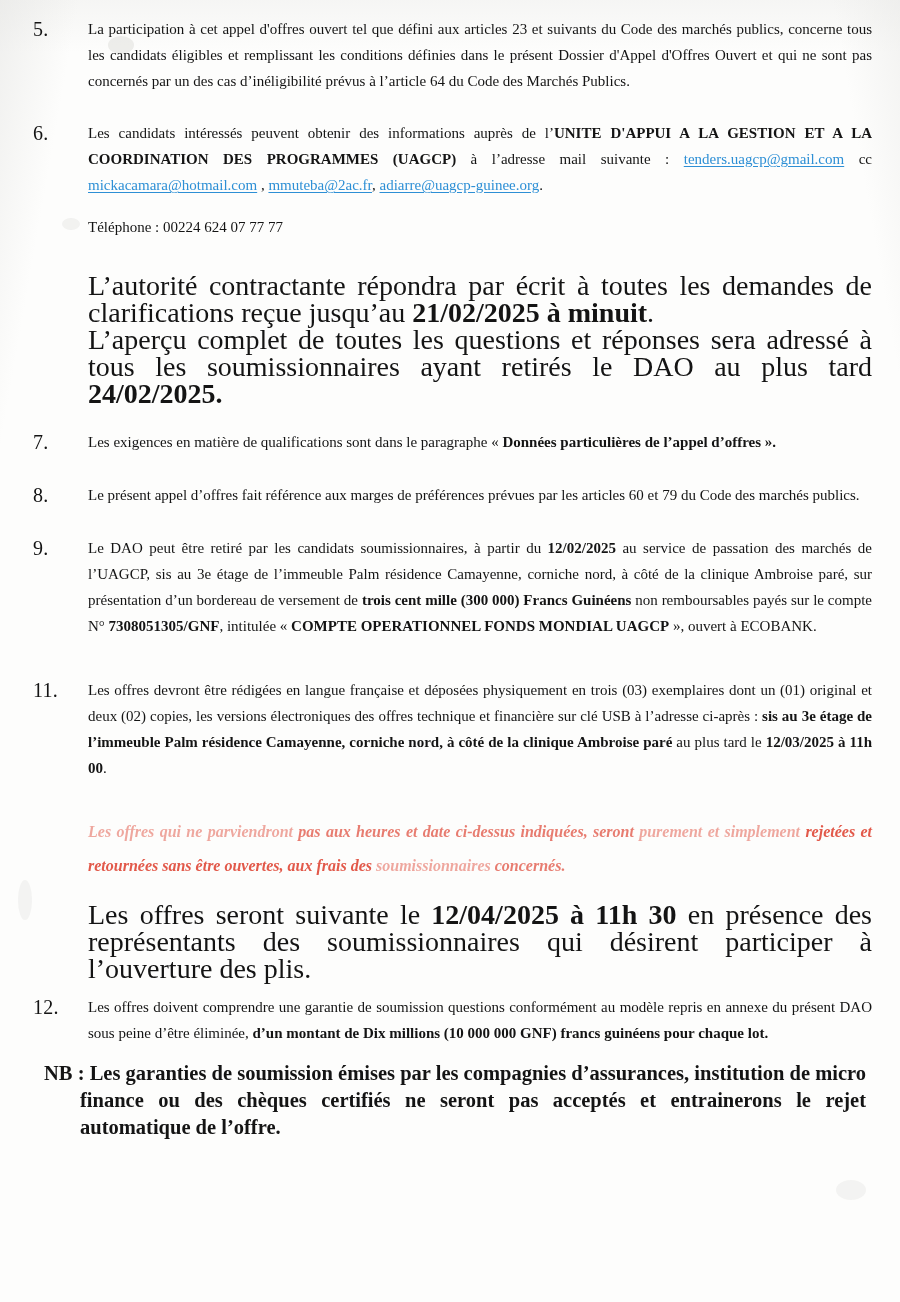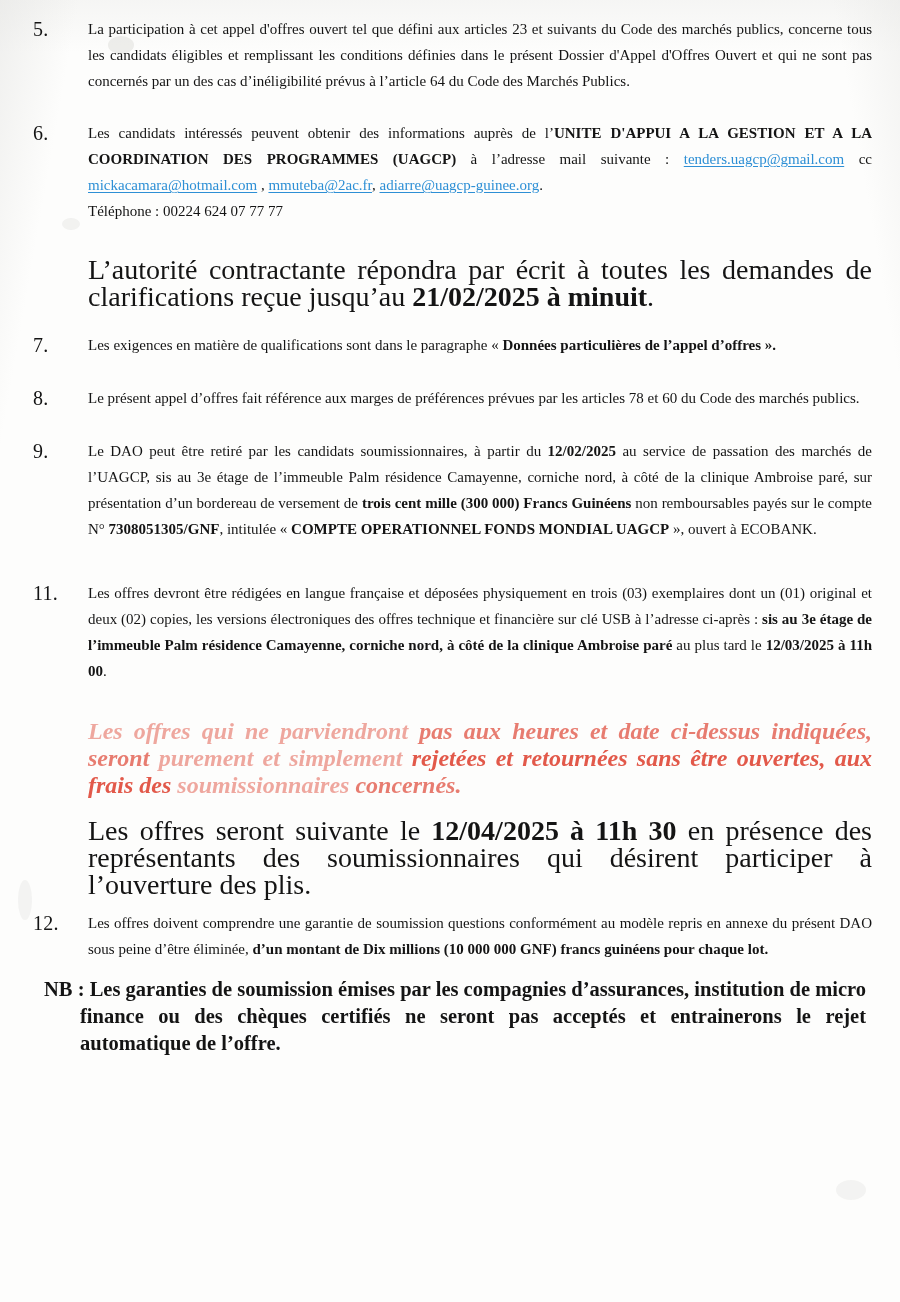--- a/index.html
+++ b/index.html
@@ -87,22 +87,22 @@
     text-decoration-color: #2d8fd5;
     text-underline-offset: 2px;
     white-space: nowrap;
     margin-top: 47px;
   }
 
   
   .warning {
     margin-left: 66px;
     margin-top: 2px;
-    font-size: 24px;
-    line-height: 27px;
+    font-size: 16px;
+    line-height: 34px;
     text-align: justify;
     font-style: italic;
     font-weight: bold;
     padding-right: 6px;
     color: #e2594a;
     background: linear-gradient(95deg,
         rgba(255,255,255,0.62) 0%,
         rgba(255,255,255,0.42) 16%,
         rgba(255,255,255,0.16) 38%,
         rgba(255,255,255,0.02) 62%,
@@ -161,45 +161,48 @@
       <div class="clause-num">5.</div>
       <div class="clause-body">La participation à cet appel d'offres ouvert tel que défini aux articles 23 et suivants du Code des marchés publics, concerne tous les candidats éligibles et remplissant les conditions définies dans le présent Dossier d'Appel d'Offres Ouvert et qui ne sont pas concernés par un des cas d’inéligibilité prévus à l’article 64 du Code des Marchés Publics.</div>
     </div>
 
     <div class="gap-s"></div>
 
     <div class="clause">
       <div class="clause-num">6.</div>
       <div class="clause-body">
         <span>Les candidats intéressés peuvent obtenir des informations auprès de l’</span><b>UNITE D'APPUI A LA GESTION ET A LA COORDINATION DES PROGRAMMES (UAGCP)</b><span> à l’adresse mail suivante : </span><a class="mail" href="#">tenders.uagcp@gmail.com</a><span> cc </span><a class="mail" href="#">mickacamara@hotmail.com</a><span> , </span><a class="mail" href="#">mmuteba@2ac.fr</a><span>, </span><a class="mail" href="#">adiarre@uagcp-guinee.org</a><span>.</span>
-        <div style="text-align:left;margin-top:0;"><span>Téléphone : </span><span>00224 624 07 77 77</span></div>
+        <div style="text-align:left;margin-top:16px;"><span>Téléphone : </span><span>00224 624 07 77 77</span></div>
       </div>
     </div>
 
     <div class="gap-m"></div>
 
     <div class="subpara tight">
       <span>L’autorité contractante répondra par écrit à toutes les demandes de clarifications reçue jusqu’au </span><b>21/02/2025 à minuit</b><span>.</span>
     </div>
 
+    <div class="subpara tight">
+      <span>L’aperçu complet de toutes les questions et réponses sera adressé à tous les soumissionnaires ayant retirés le DAO au plus tard </span><b>24/02/2025.</b>
+    </div>
 
     <div class="gap-l"></div>
 
     <div class="clause">
       <div class="clause-num">7.</div>
       <div class="clause-body">
         <span>Les exigences en matière de qualifications sont dans le paragraphe « </span><b>Données particulières de l’appel d’offres ».</b>
       </div>
     </div>
 
     <div class="gap-s"></div>
 
     <div class="clause">
       <div class="clause-num">8.</div>
-      <div class="clause-body">Le présent appel d’offres fait référence aux marges de préférences prévues par les articles 78 et 60 du Code des marchés publics.</div>
+      <div class="clause-body">Le présent appel d’offres fait référence aux marges de préférences prévues par les articles 60 et 79 du Code des marchés publics.</div>
     </div>
 
     <div class="gap-s"></div>
 
     <div class="clause">
       <div class="clause-num">9.</div>
       <div class="clause-body">
         <span>Le DAO peut être retiré par les candidats soumissionnaires, à partir du </span><b>12/02/2025</b><span> au service de passation des marchés de l’UAGCP, sis au 3e étage de l’immeuble Palm résidence Camayenne, corniche nord, à côté de la clinique Ambroise paré, sur présentation d’un bordereau de versement de </span><b>trois cent mille (300 000) Francs Guinéens</b><span> non remboursables payés sur le compte N° </span><b>7308051305/GNF</b><span>, intitulée « </span><b>COMPTE OPERATIONNEL FONDS MONDIAL UAGCP</b><span> », ouvert à ECOBANK.</span>
       </div>
     </div>

